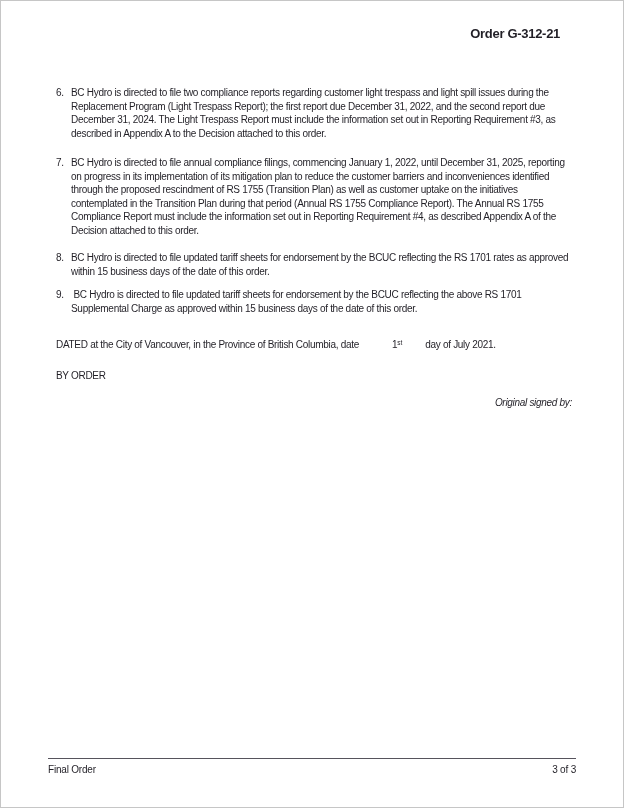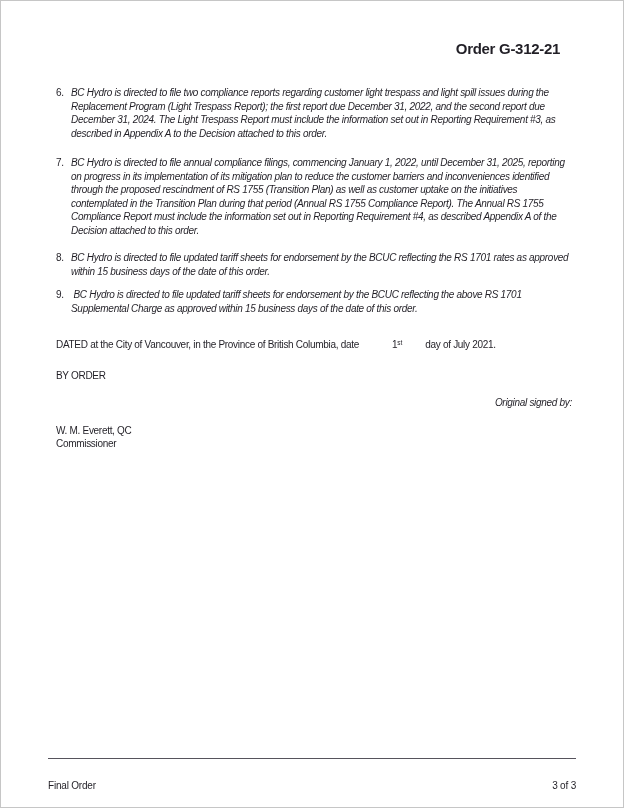--- a/index.html
+++ b/index.html
@@ -12,59 +12,59 @@
     border: 1px solid #c6c6c6;
     font-family: "Liberation Sans", sans-serif;
     font-size: 10px;
     line-height: 13.5px;
     letter-spacing: -0.3px;
     color: #211f26;
     overflow: hidden;
   }
   .order-header {
     position: absolute;
-    top: 41px;
+    top: 26px;
     right: 63px;
     font-weight: bold;
-    font-size: 15px;
+    font-size: 13px;
   }
   .content {
     position: absolute;
     top: 85px;
     left: 55px;
     width: 516px;
   }
   .cont-para {
     margin-left: 14px;
     width: 490px;
     margin-bottom: 10px;
     white-space: pre-wrap;
   }
   .directive { display: flex; }
   .directive .num { width: 15px; flex: none; }
-  .directive .txt { flex: 1; max-width: 501px; white-space: pre-wrap; font-style: italic; }
+  .directive .txt { flex: 1; max-width: 501px; white-space: pre-wrap; }
   .d6 { margin-bottom: 16px; }
   .d7 { margin-bottom: 14px; }
   .d8 { margin-bottom: 10px; }
   .d9 { margin-bottom: 23px; }
   .dated-line { white-space: nowrap; margin-bottom: 16px; }
   .dated-line .bold { font-weight: normal; }
   .gap-a { display: inline-block; width: 33px; }
   .gap-b { display: inline-block; width: 23px; }
   sup.ordinal { font-size: 6.5px; letter-spacing: 0; vertical-align: baseline; position: relative; top: -3.5px; }
   .by-order { margin-bottom: 13.5px; }
   .signed-note { font-style: italic; margin-bottom: 14.5px; text-align: right; }
   .signature-block { }
   .footer {
     position: absolute;
     left: 47px;
     right: 47px;
     top: 757px;
     border-top: 1px solid #56535c;
-    padding-top: 20px;
+    padding-top: 4px;
     display: flex;
     justify-content: space-between;
     letter-spacing: -0.2px;
   }
 </style>
 </head>
 <body>
 
 <div class="page">
 
@@ -92,24 +92,20 @@
       <span class="num">9.</span>
       <div class="txt"> BC Hydro is directed to file updated tariff sheets for endorsement by the BCUC reflecting the above RS 1701 Supplemental Charge as approved within 15 business days of the date of this order.</div>
     </div>
 
     <p class="dated-line"><span class="bold">DATED</span><span> at the City of Vancouver, in the Province of British Columbia, date</span><span class="gap-a"></span><span>1</span><sup class="ordinal">st</sup><span class="gap-b"></span><span>day of July 2021.</span></p>
 
     <p class="by-order">BY ORDER</p>
 
     <p class="signed-note">Original signed by:</p>
 
-    <div class="signature-block">
-      <div>W. M. Everett, QC</div>
-      <div>Commissioner</div>
-    </div>
 
   </div>
 
   <div class="footer">
     <span>Final Order</span>
     <span>3 of 3</span>
   </div>
 
 </div>
 

